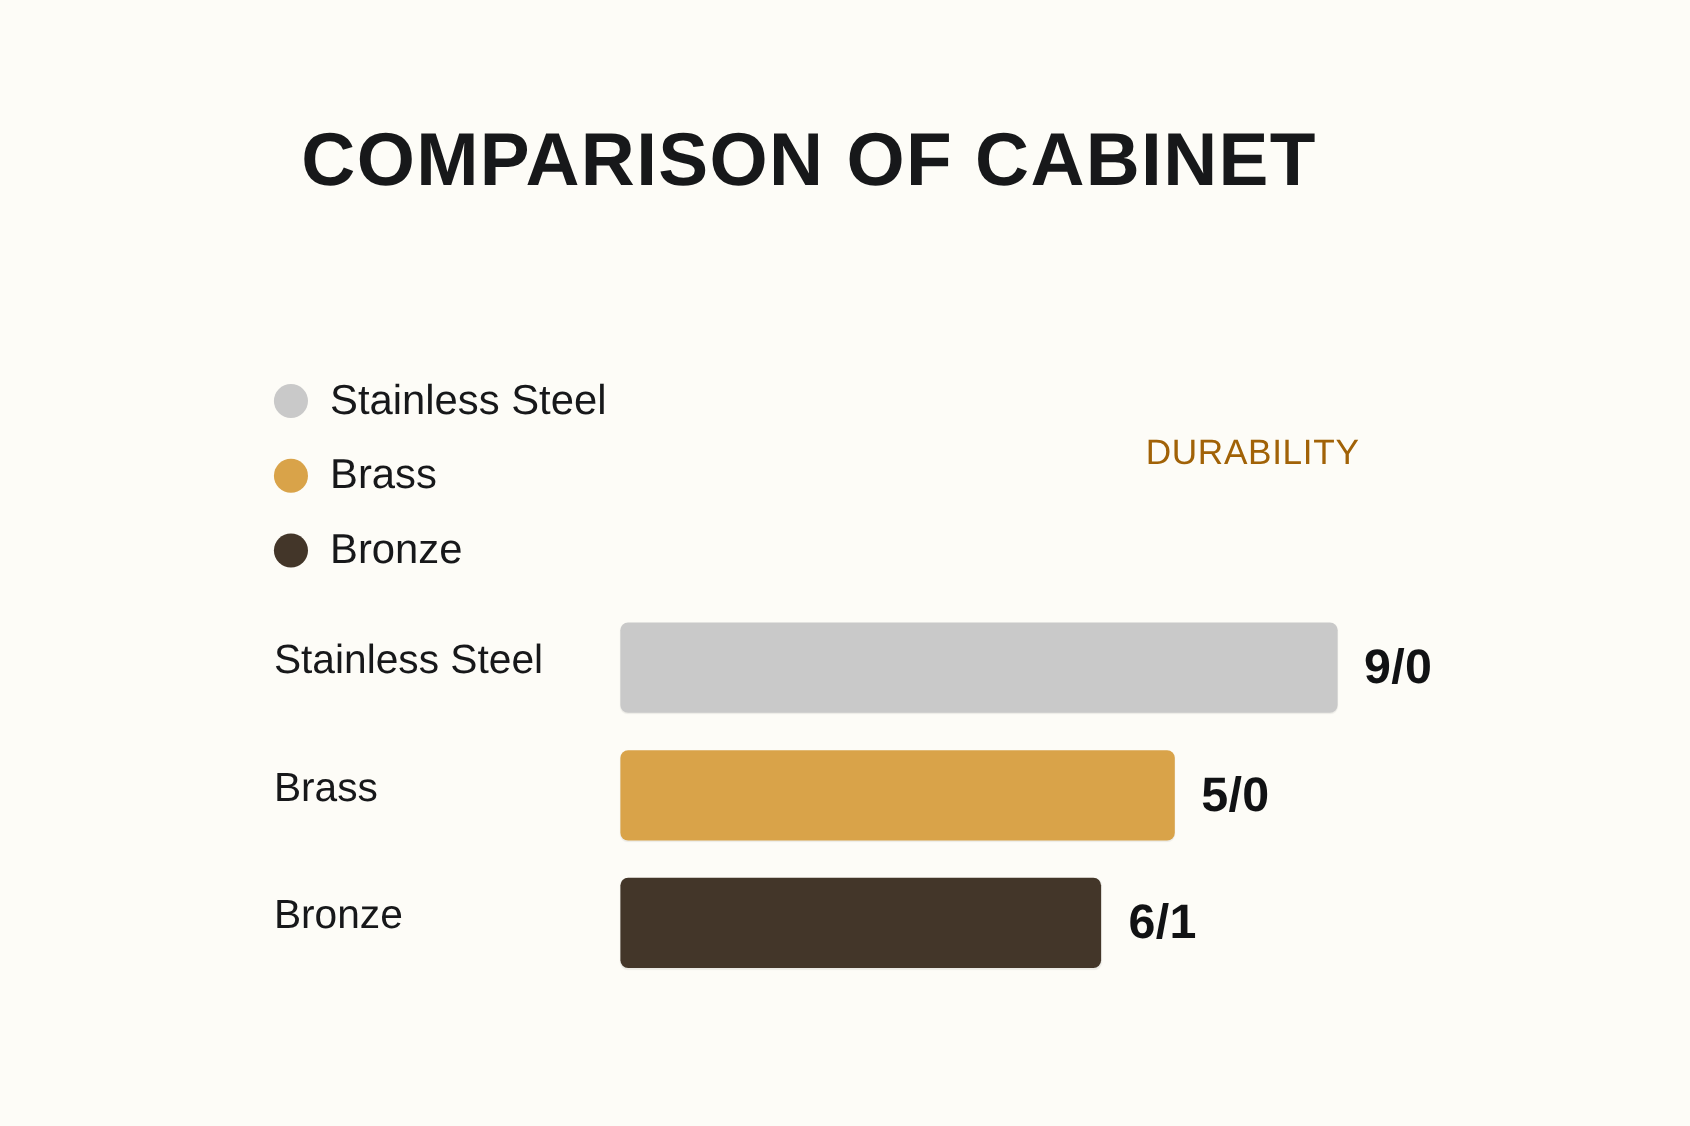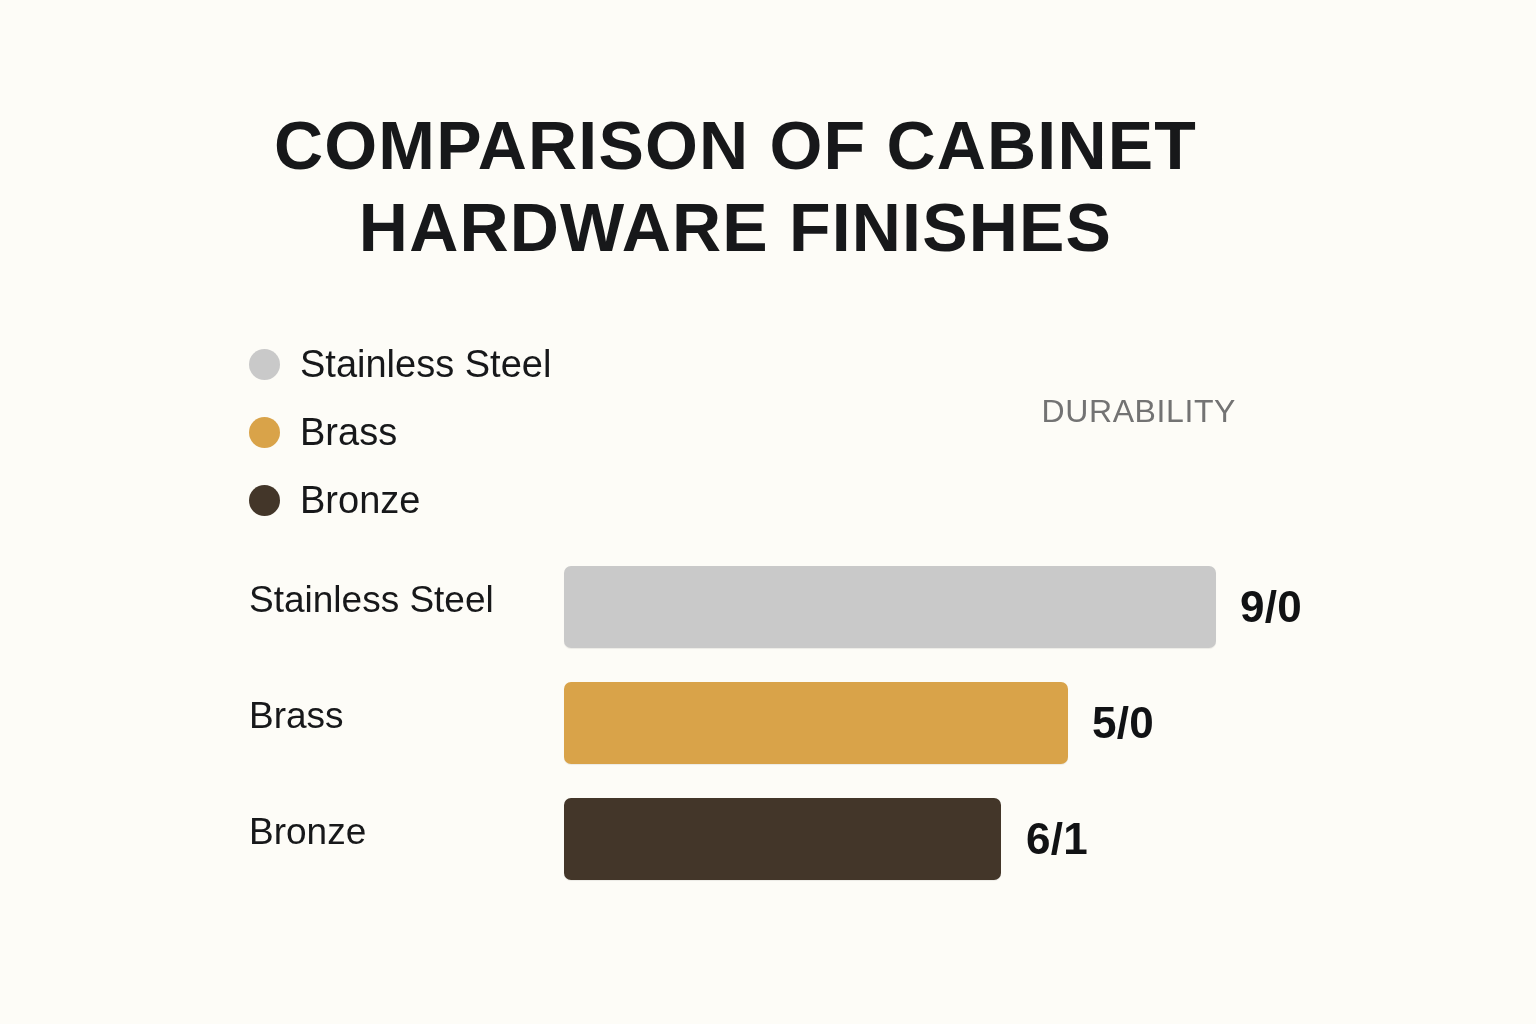--- a/index.html
+++ b/index.html
@@ -73,21 +73,21 @@
 
   
   .metric-caption {
     position: absolute;
     right: 206px;
     top: 392px;
     font-size: 32px;
     line-height: 38px;
     font-weight: 500;
     letter-spacing: 0.6px;
-    color: #737373;
+    color: #a16207;
     text-transform: uppercase;
     white-space: nowrap;
   }
 
   
   .chart {
     position: absolute;
     left: 0;
     top: 552px;
     width: 1536px;
@@ -136,21 +136,20 @@
     text-align: center;
   }
 </style>
 </head>
 <body>
 
 <div class="infographic">
 
   <div class="title-block">
     <div class="title-line">COMPARISON OF CABINET</div>
-    <div class="title-line">HARDWARE FINISHES</div>
   </div>
 
   <div class="legend">
     <div class="legend-row">
       <span class="legend-swatch" style="background:#c9c9c9"></span>
       <span class="legend-label">Stainless Steel</span>
     </div>
     <div class="legend-row">
       <span class="legend-swatch" style="background:#d9a349"></span>
       <span class="legend-label">Brass</span>

